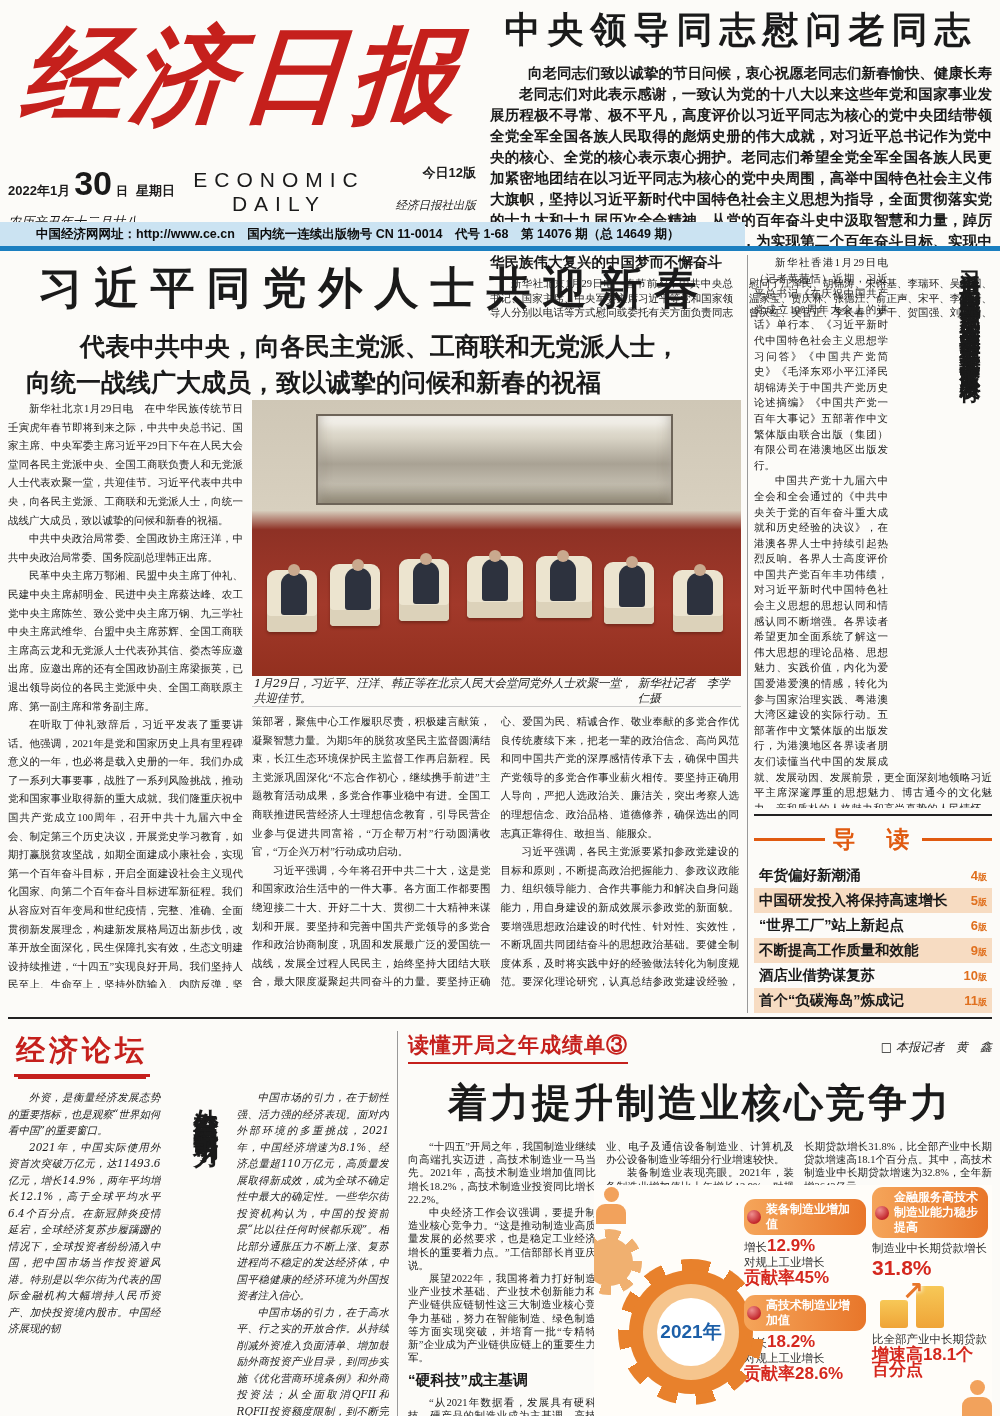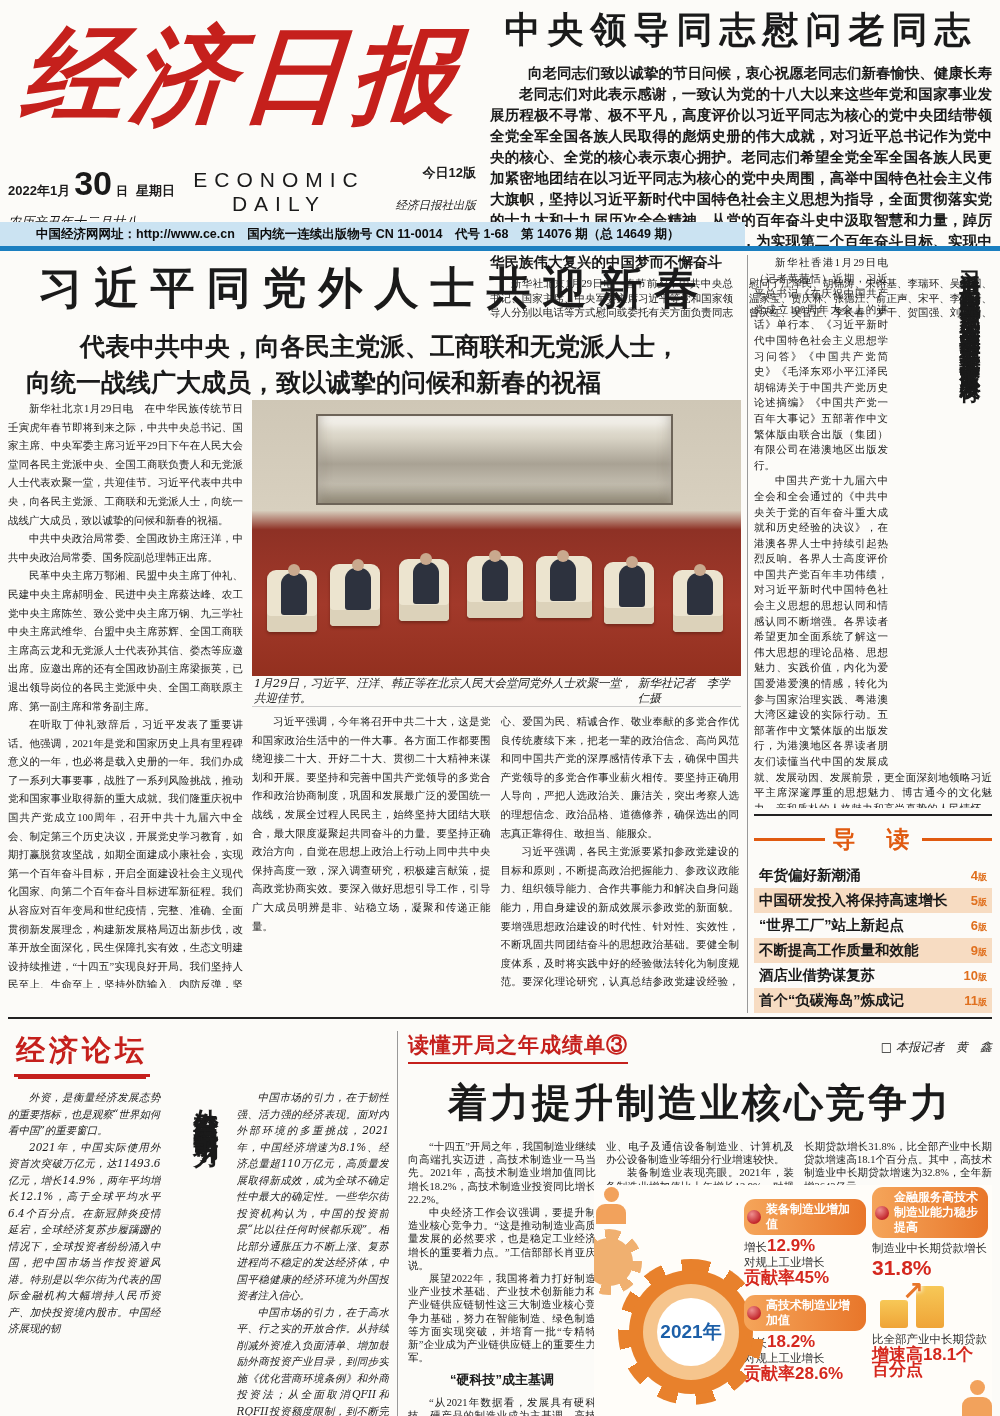--- a/index.html
+++ b/index.html
@@ -120,22 +120,22 @@
   .manu-byline { font-family:"DejaVu Serif", serif; font-style:italic; font-size:12px; margin-top:8px; }
   .manu-headline { text-align:center; font-family:"Liberation Serif", serif; font-weight:900;
     font-size:39px; letter-spacing:3px; margin:12px 0 10px; white-space:nowrap; }
   .manu-cols { display:flex; gap:10px; }
   .manu-col { flex:1; font-size:10.5px; line-height:13.2px; text-align:justify; overflow:hidden; }
   .manu-col p { text-indent:2em; }
   .manu-col p.cont { text-indent:0; }
   .manu-col.c1 { height:288px; }
   .manu-col.c2 { height:150px; }
   .manu-col.c3 { height:80px; }
-  .manu-sub { text-align:center; font-family:"Liberation Sans", sans-serif; font-weight:900;
-    font-size:13px; margin:9px 0; text-indent:0 !important; }
+  .manu-sub { font-family:"Liberation Sans", sans-serif; font-weight:900;
+    font-size:15px; margin:9px 0; text-indent:0 !important; }
   .turn-note { text-align:right; text-indent:0 !important; font-family:"DejaVu Serif", serif; font-style:italic; }
 
   
   .infog { position:absolute; right:0; bottom:0; width:398px; height:232px; background:#fffdf9;
     display:flex; overflow:hidden; }
   .ig-left { width:150px; position:relative; }
   .gear2 { position:absolute; left:-18px; top:44px; width:66px; height:66px; border-radius:50%;
     background:repeating-conic-gradient(#f0b070 0deg 22deg, rgba(0,0,0,0) 22deg 44deg); }
   .gear2::after { content:""; position:absolute; inset:9px; border-radius:50%; background:#f0b070; }
   .gear { position:absolute; left:24px; bottom:12px; width:146px; height:146px; border-radius:50%;
@@ -240,20 +240,21 @@
             <div class="figure" style="left:61%; bottom:27%;"></div>
             <div class="figure" style="left:75%; bottom:25%;"></div>
             <div class="figure" style="left:89%; bottom:22%;"></div>
           </div>
           <div class="caption">
             <span>1月29日，习近平、汪洋、韩正等在北京人民大会堂同党外人士欢聚一堂，共迎佳节。</span>
             <span>新华社记者　李学仁摄</span>
           </div>
           <div class="lead-cols">
             <div class="lead-col2">
+              <p class="bodyp cont">策部署，聚焦中心工作履职尽责，积极建言献策，凝聚智慧力量。为期5年的脱贫攻坚民主监督圆满结束，长江生态环境保护民主监督工作再启新程。民主党派巩固深化“不忘合作初心，继续携手前进”主题教育活动成果，多党合作事业稳中有进。全国工商联推进民营经济人士理想信念教育，引导民营企业参与促进共同富裕，“万企帮万村”行动圆满收官，“万企兴万村”行动成功启动。</p>
               <p class="bodyp">习近平强调，今年将召开中共二十大，这是党和国家政治生活中的一件大事。各方面工作都要围绕迎接二十大、开好二十大、贯彻二十大精神来谋划和开展。要坚持和完善中国共产党领导的多党合作和政治协商制度，巩固和发展最广泛的爱国统一战线，发展全过程人民民主，始终坚持大团结大联合，最大限度凝聚起共同奋斗的力量。要坚持正确政治方向，自觉在思想上政治上行动上同中共中央保持高度一致，深入调查研究，积极建言献策，提高政党协商实效。要深入做好思想引导工作，引导广大成员明辨是非、站稳立场，凝聚和传递正能量。</p>
 
             </div>
             <div class="lead-col3">
               <p class="bodyp cont">心、爱国为民、精诚合作、敬业奉献的多党合作优良传统赓续下来，把老一辈的政治信念、高尚风范和同中国共产党的深厚感情传承下去，确保中国共产党领导的多党合作事业薪火相传。要坚持正确用人导向，严把人选政治关、廉洁关，突出考察人选的理想信念、政治品格、道德修养，确保选出的同志真正靠得住、敢担当、能服众。</p>
               <p class="bodyp">习近平强调，各民主党派要紧扣参政党建设的目标和原则，不断提高政治把握能力、参政议政能力、组织领导能力、合作共事能力和解决自身问题能力，用自身建设的新成效展示参政党的新面貌。要增强思想政治建设的时代性、针对性、实效性，不断巩固共同团结奋斗的思想政治基础。要健全制度体系，及时将实践中好的经验做法转化为制度规范。要深化理论研究，认真总结参政党建设经验，把握参政党建设规律。全国工商联要加强基层组织建设，推动所属商会改革发展，着力提升服务促进非公有制经济健康发展和非公有制经济人士健康成长的能力和水平，不断提高工作质量和效能。</p>
 
             </div>
           </div>
         </div>

